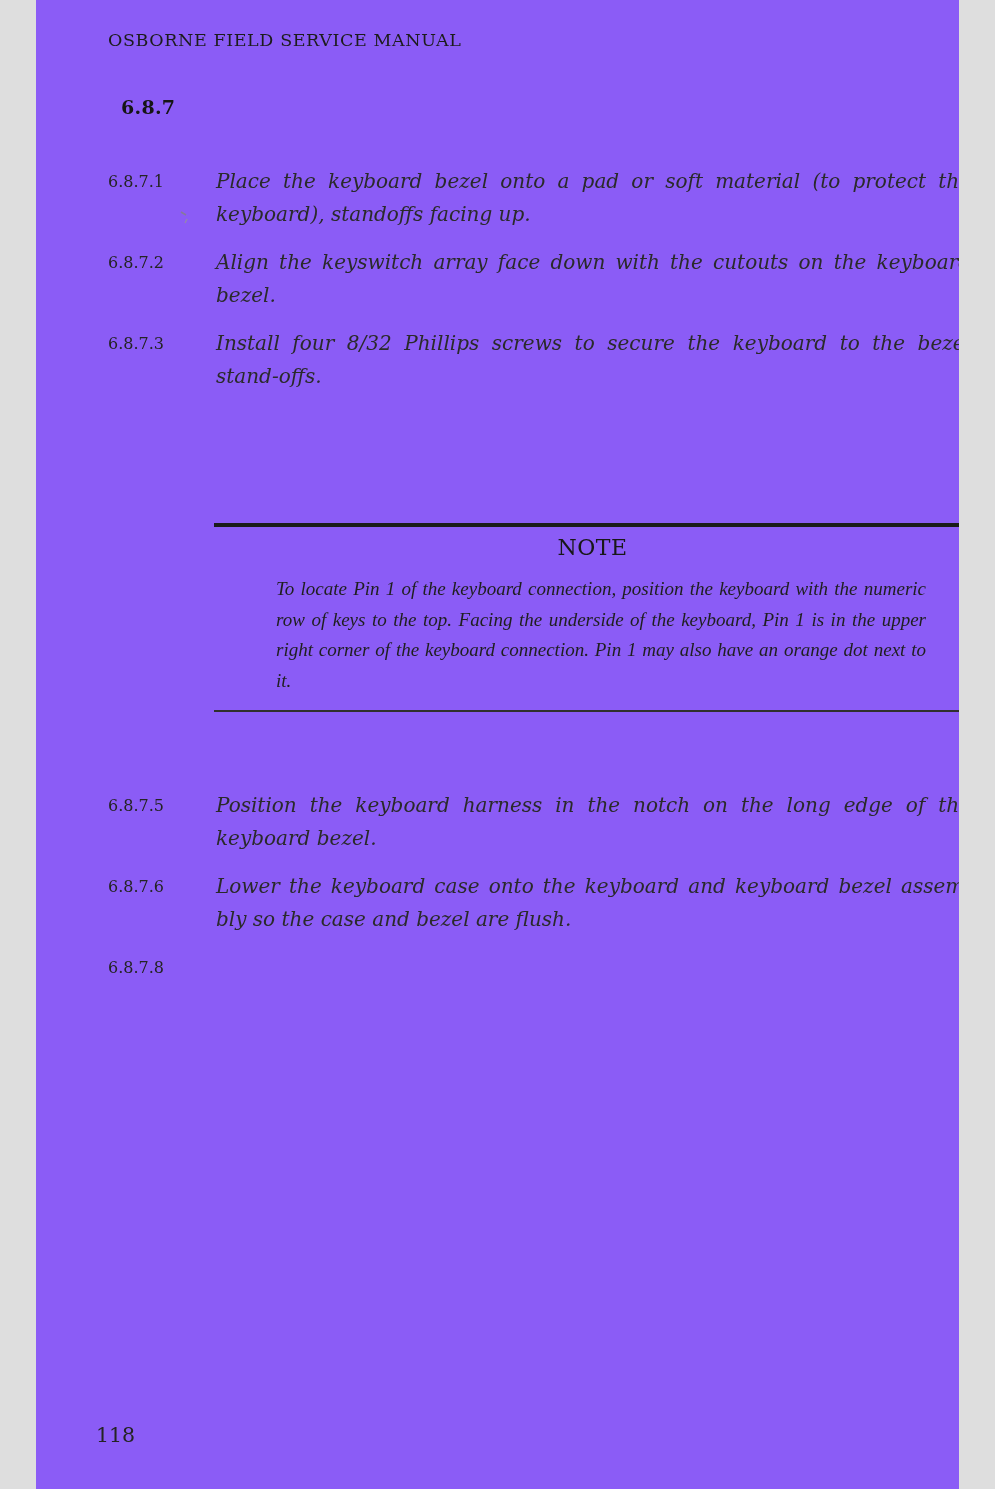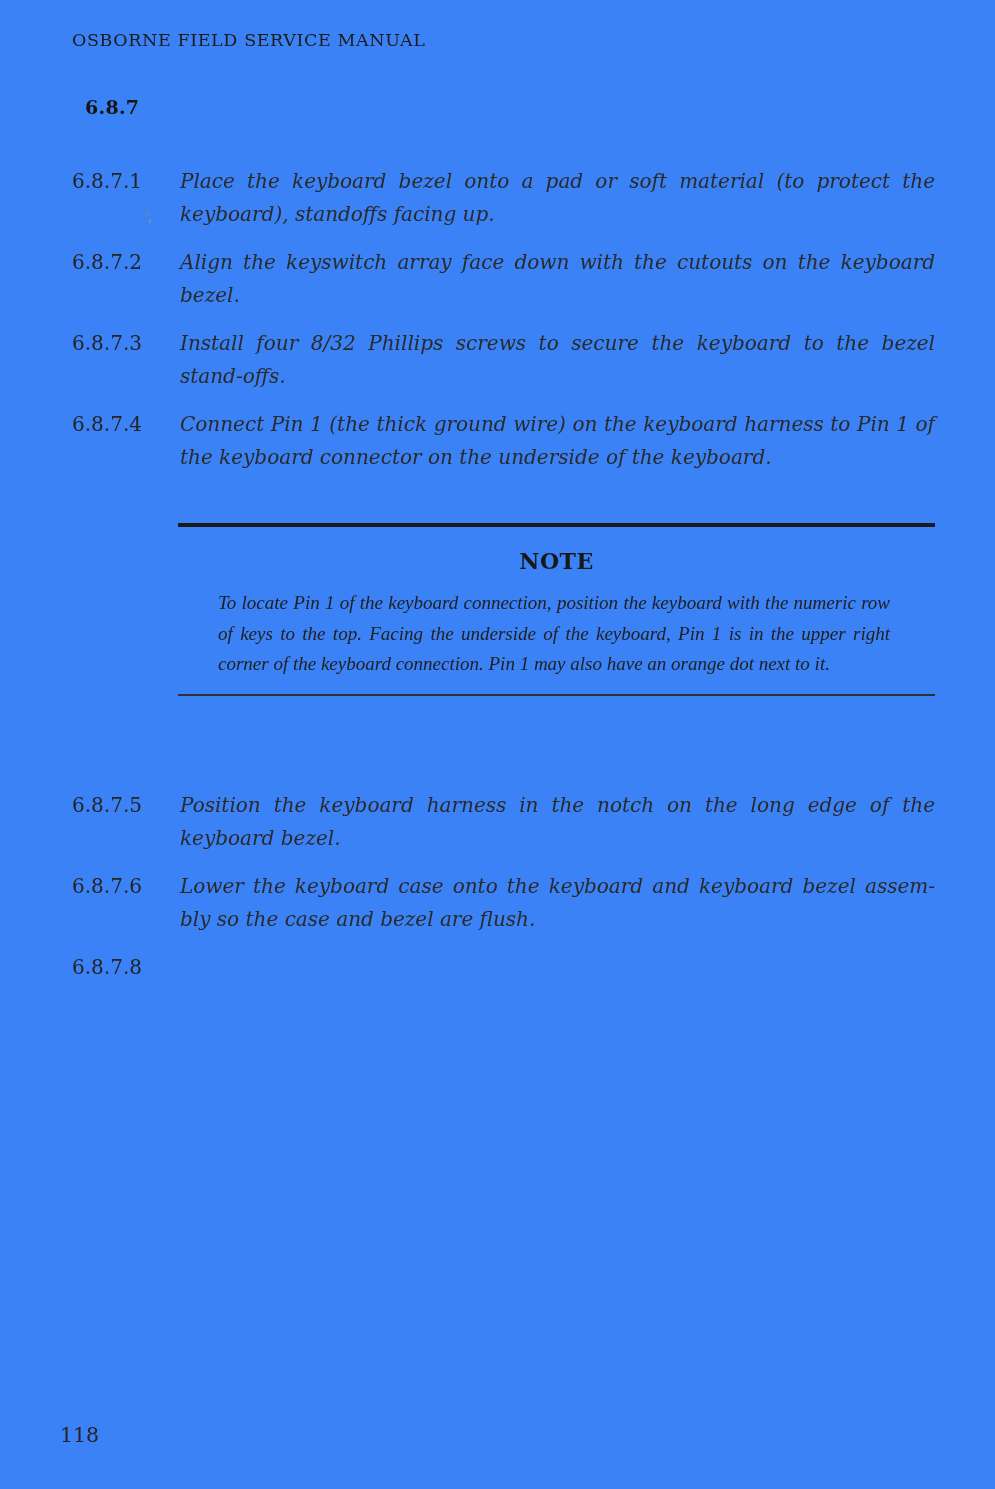--- a/index.html
+++ b/index.html
@@ -1,49 +1,49 @@
 <!DOCTYPE html>
 <html><head>
 <meta charset="utf-8">
 <style>
   html,body{margin:0;padding:0;background:#dedede;}
   .page{
-    width:995px;height:1489px;position:relative;margin:0 auto;
-    background:#3b82f6;overflow:hidden;
+    width:923px;height:1489px;position:relative;margin:0 auto;
+    background:#8b5cf6;overflow:hidden;
     font-family:"DejaVu Serif",serif;color:#262626;
   }
   .running-header{
     position:absolute;left:72px;top:30px;
     font-size:17.5px;letter-spacing:0.6px;color:#1c1c1c;white-space:nowrap;
   }
   .section-heading{
     position:absolute;left:85px;top:96px;display:flex;
     font-size:19px;font-weight:bold;color:#151515;letter-spacing:0.3px;
   }
   .section-num{width:98px;flex:none;}
   .steps{position:absolute;left:72px;width:863px;}
   .steps-group-1{top:165px;}
   .steps-group-2{top:789px;}
   .step{display:flex;margin-bottom:15px;}
   .step-num{
-    width:108px;flex:none;font-size:20px;line-height:33px;color:#242424;
+    width:108px;flex:none;font-size:16px;line-height:33px;color:#242424;
   }
   .step-text{
     flex:1;font-size:20px;line-height:33px;text-align:justify;color:#2a2a2a;font-style:italic;
   }
   .note-block{position:absolute;left:178px;top:523px;width:757px;}
   .rule{width:100%;}
   .rule-top{height:4px;background:#1b1b1b;}
   .rule-bottom{height:2px;background:#30302e;margin-top:14px;}
   .note-title{
-    margin-top:21px;text-align:center;font-weight:bold;
+    margin-top:8px;text-align:center;font-weight:normal;
     font-size:22px;letter-spacing:0.5px;color:#181818;
   }
   .note-body{
-    margin:14px 45px 0 40px;
+    margin:14px 45px 0 62px;
     font-family:"Liberation Serif",serif;font-style:italic;
     font-size:19px;line-height:30.5px;text-align:justify;color:#1f1f1f;
   }
   .page-number{
     position:absolute;left:60px;top:1423px;font-size:20.5px;color:#242424;
   }
   .scan-smudge{position:absolute;left:143px;top:210px;opacity:0.75;}
 </style>
 </head>
 <body>
@@ -69,24 +69,20 @@
       <div class="step-text">Place the keyboard bezel onto a pad or soft material (to protect the keyboard), standoffs facing up.</div>
     </div>
     <div class="step">
       <div class="step-num">6.8.7.2</div>
       <div class="step-text">Align the keyswitch array face down with the cutouts on the keyboard bezel.</div>
     </div>
     <div class="step">
       <div class="step-num">6.8.7.3</div>
       <div class="step-text">Install four 8/32 Phillips screws to secure the keyboard to the bezel stand-offs.</div>
     </div>
-    <div class="step">
-      <div class="step-num">6.8.7.4</div>
-      <div class="step-text">Connect Pin 1 (the thick ground wire) on the keyboard harness to Pin 1 of the keyboard connector on the underside of the keyboard.</div>
-    </div>
   </div>
 
   <div class="note-block">
     <div class="rule rule-top"></div>
     <div class="note-title">NOTE</div>
     <p class="note-body">To locate Pin 1 of the keyboard connection, position the keyboard with the numeric row of keys to the top. Facing the underside of the keyboard, Pin 1 is in the upper right corner of the keyboard connection. Pin 1 may also have an orange dot next to it.</p>
     <div class="rule rule-bottom"></div>
   </div>
 
   <div class="steps steps-group-2">

